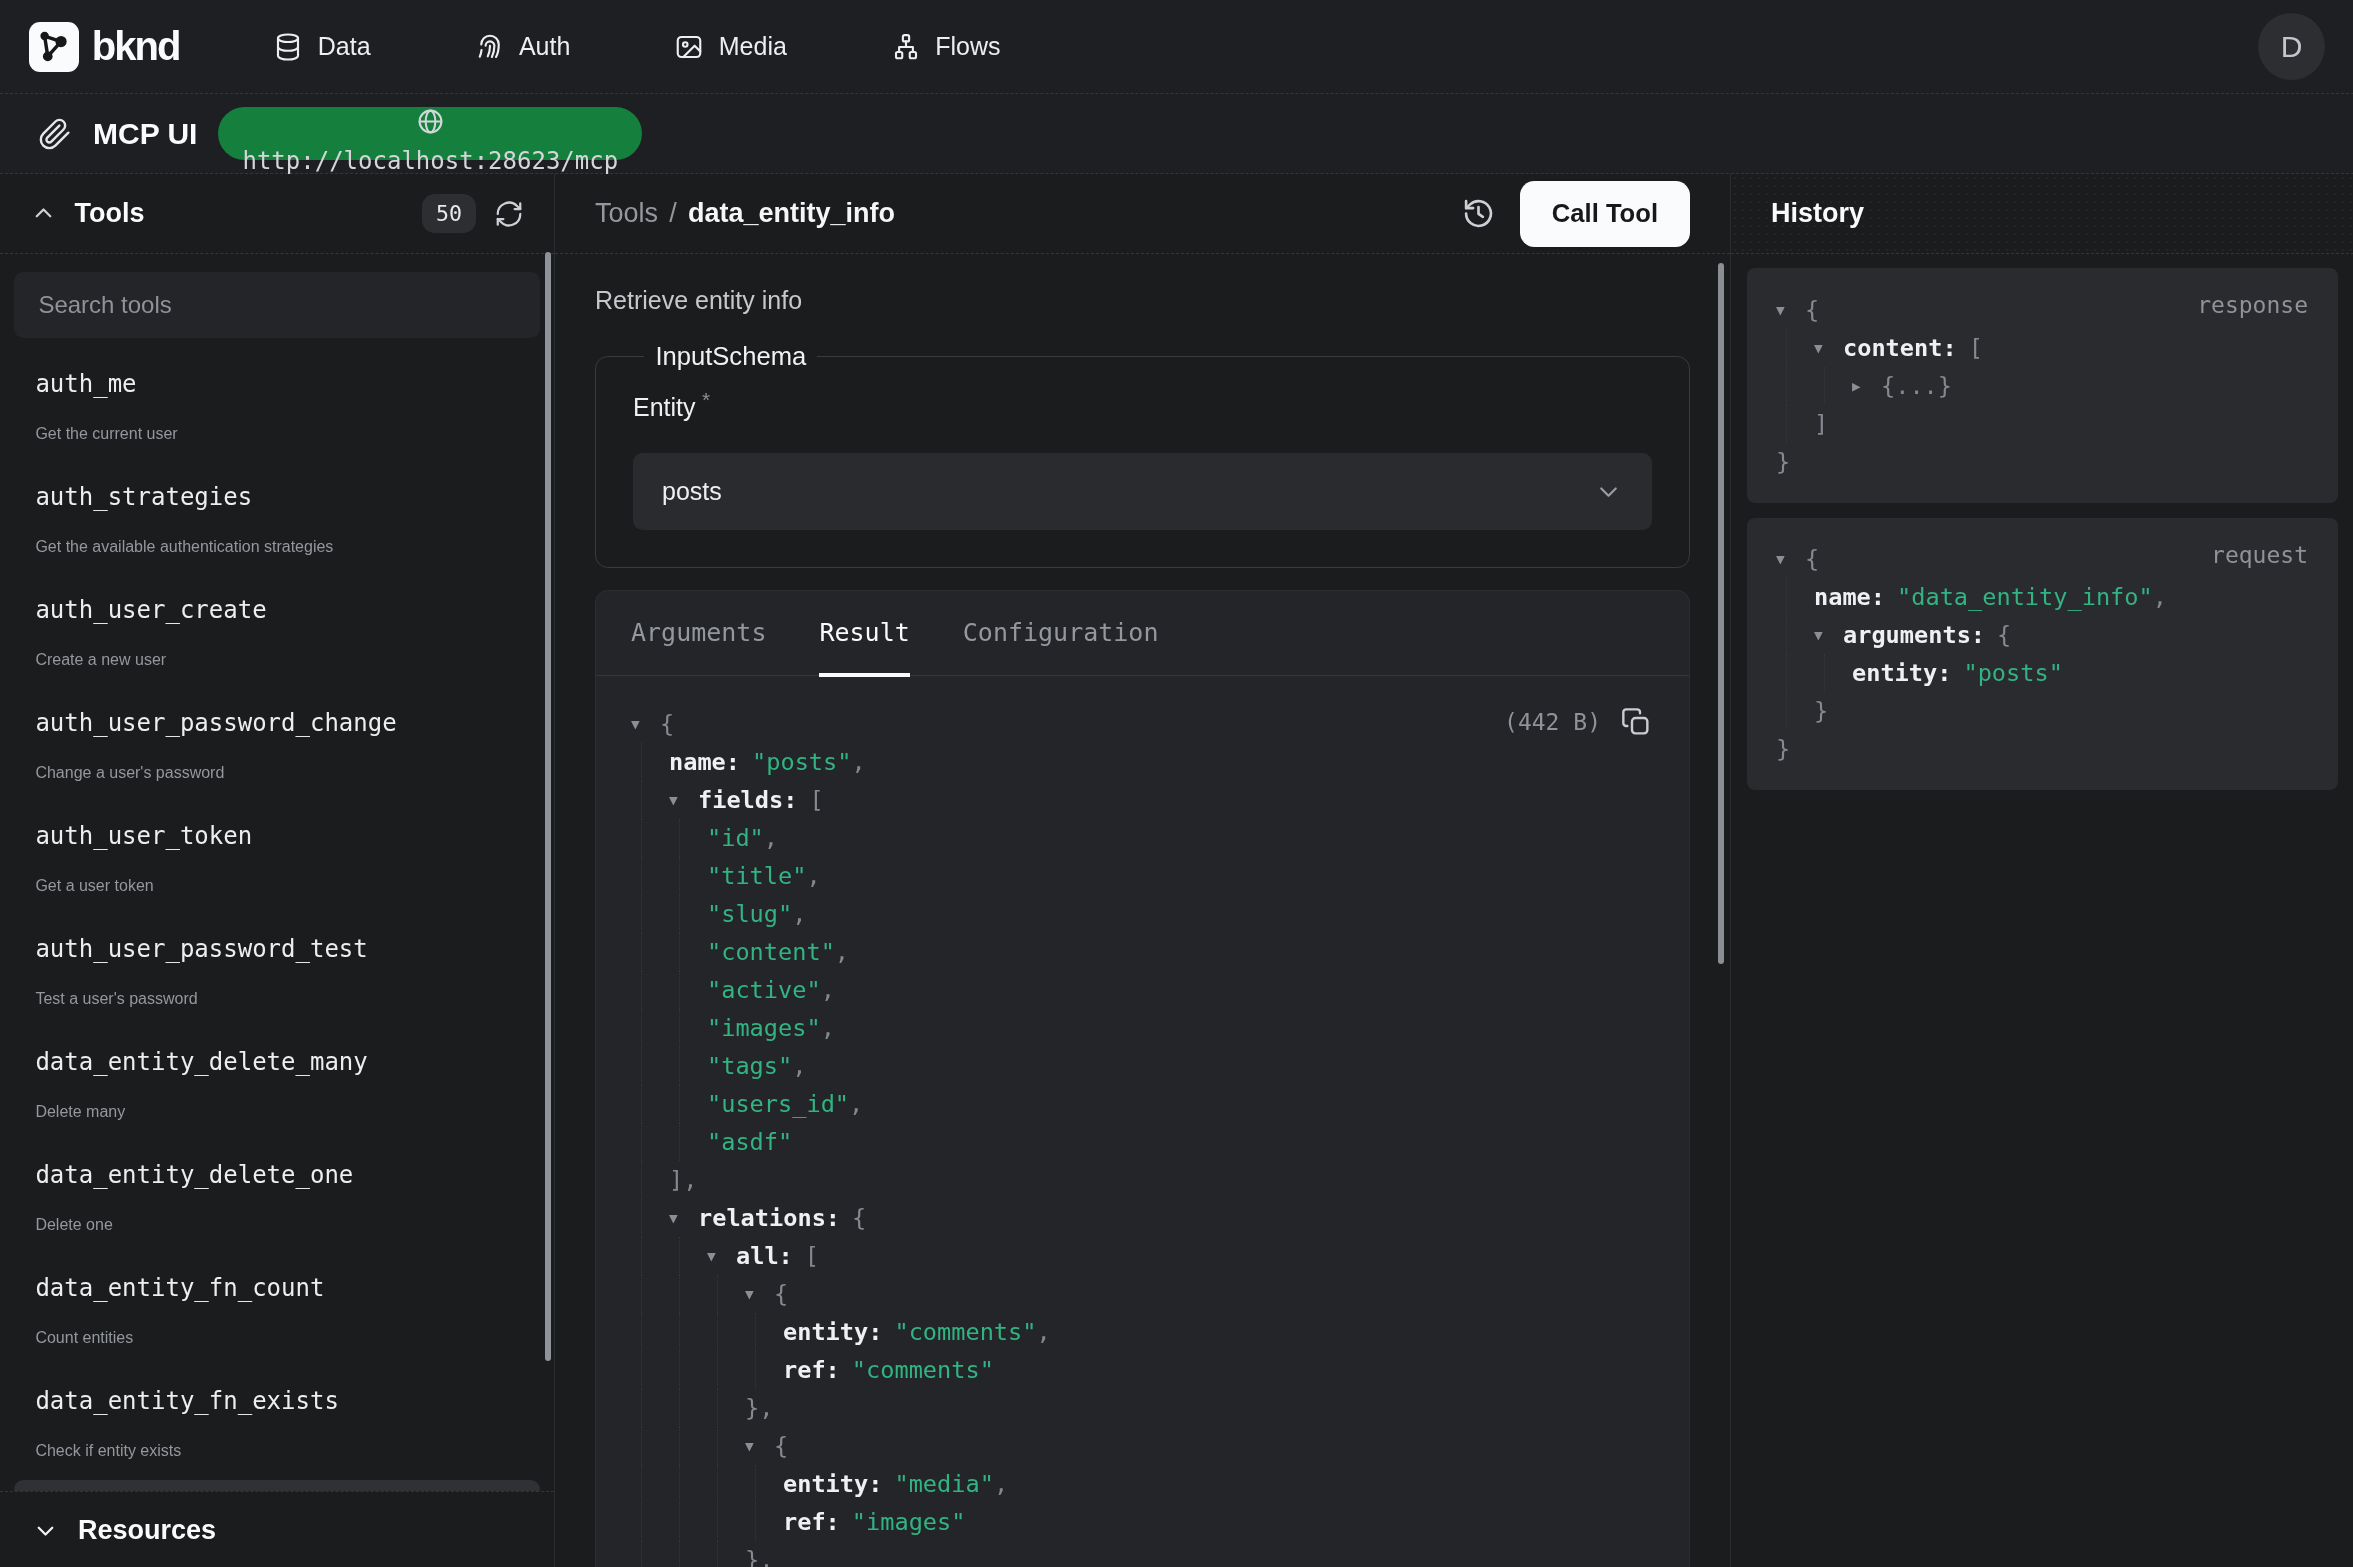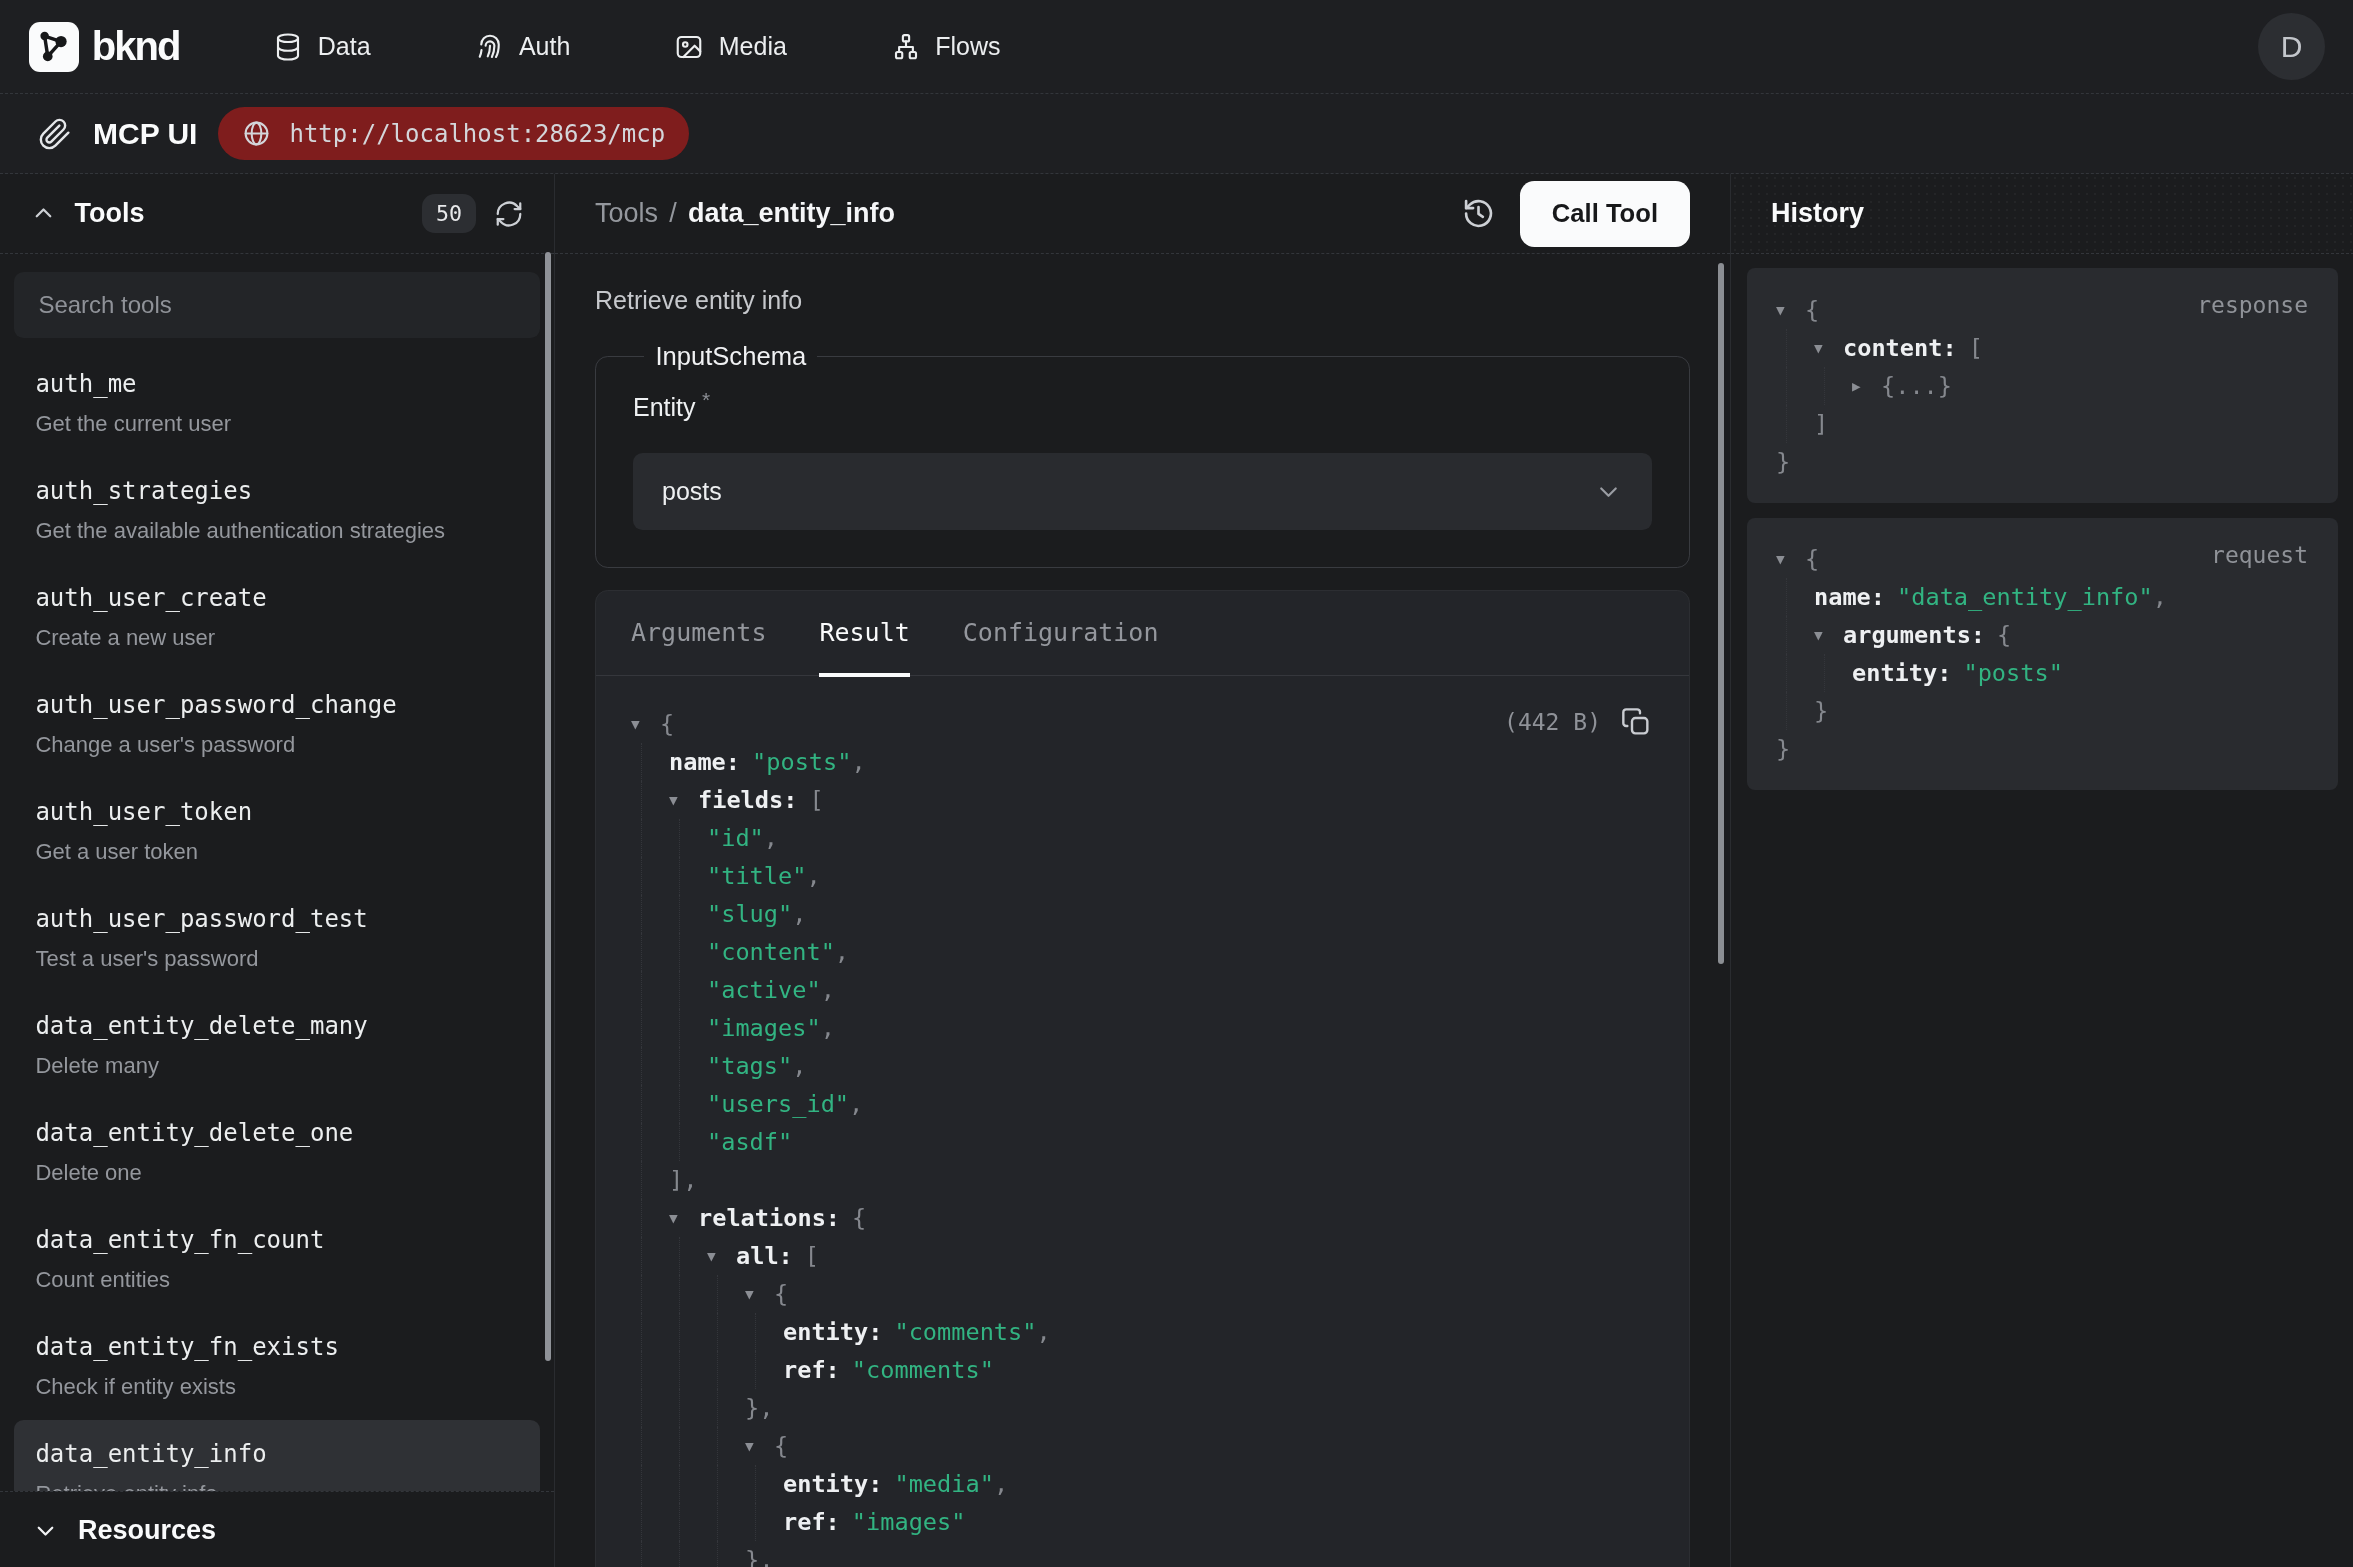--- a/index.html
+++ b/index.html
@@ -29,22 +29,22 @@
   .nav-item svg { color:#eceef0; }
   .avatar { margin-left:auto; width:67px; height:67px; border-radius:50%;
     background:#2c2e32; display:flex; align-items:center; justify-content:center;
     font-size:30px; color:#c3c6cb; border:none; }
 
   
   .mcpbar { height:80px; flex:none; display:flex; align-items:center; gap:21px;
     padding:0 38px; background:#1e1f22; border-bottom:1.6px dashed #33363b; }
   .mcp-icon { color:#e4e6e9; }
   .mcp-title { font-size:30px; font-weight:800; color:#fafbfc; }
-  .url-pill { display:flex; align-items:center; gap:18px; background:#7f1d1d;
-    border:none; border-radius:32px; height:53px; padding:0 24px; color:#d4d6da; }
+  .url-pill { display:flex; align-items:center; gap:11px; background:#15803d;
+    border:none; border-radius:32px; height:53px; padding:0 24px; color:#d4d6da;flex-direction:column; }
   .url-text { font-size:24px; color:#d4d6da; }
   .url-pill svg { color:#d4d6da; }
 
   
   .content { flex:1; display:flex; min-height:0; }
 
   .sidebar { width:555px; flex:none; border-right:1.6px solid #2a2c30;
     display:flex; flex-direction:column; position:relative; min-height:0; }
   .side-header { height:80px; flex:none; display:flex; align-items:center; gap:17.6px;
     padding:0 30px; border-bottom:1.6px dashed #33363b; }
@@ -52,21 +52,21 @@
   .icon-btn { background:none; border:none; padding:0; color:#cdd0d5; display:flex; }
   .badge { margin-left:auto; background:#2c2e32; border-radius:12.8px; padding:7.2px 14.4px;
     font-size:21.6px; color:#e8e9eb; }
   .side-scroll { flex:1; min-height:0; overflow:hidden; padding:17.6px 14.4px 0; }
   .search-input { width:100%; height:66px; background:#232528; border:none;
     border-radius:9.6px; padding:0 24px; font-size:24px; color:#e8e9eb; outline:none; }
   .search-input::placeholder { color:#8f9298; }
   .tool-list { margin-top:12.8px; }
   .tool { padding:20px 21px; border-radius:9.6px; }
   .tool-name { font-size:24px; color:#eceeef; }
-  .tool-desc { margin-top:13px; font-size:22px; color:#94979d; }
+  .tool-desc { margin-top:27px; font-size:16px; color:#94979d; }
   .tool.selected { background:#2f3135; }
   .resources { flex:none; height:77px; display:flex; align-items:center; gap:19px;
     padding:0 32px; border-top:1.6px dashed #33363b; }
   .resources h2 { font-size:27px; font-weight:700; margin:0; color:#fafbfc; }
   .side-scrollbar { position:absolute; right:3.2px; top:78px; width:5.6px; height:1109px;
     background:#8f9298; border-radius:3.2px; }
 
   
   .main { flex:1; min-width:0; display:flex; flex-direction:column; position:relative; }
   .main-header { height:80px; flex:none; display:flex; align-items:center; gap:24px;

